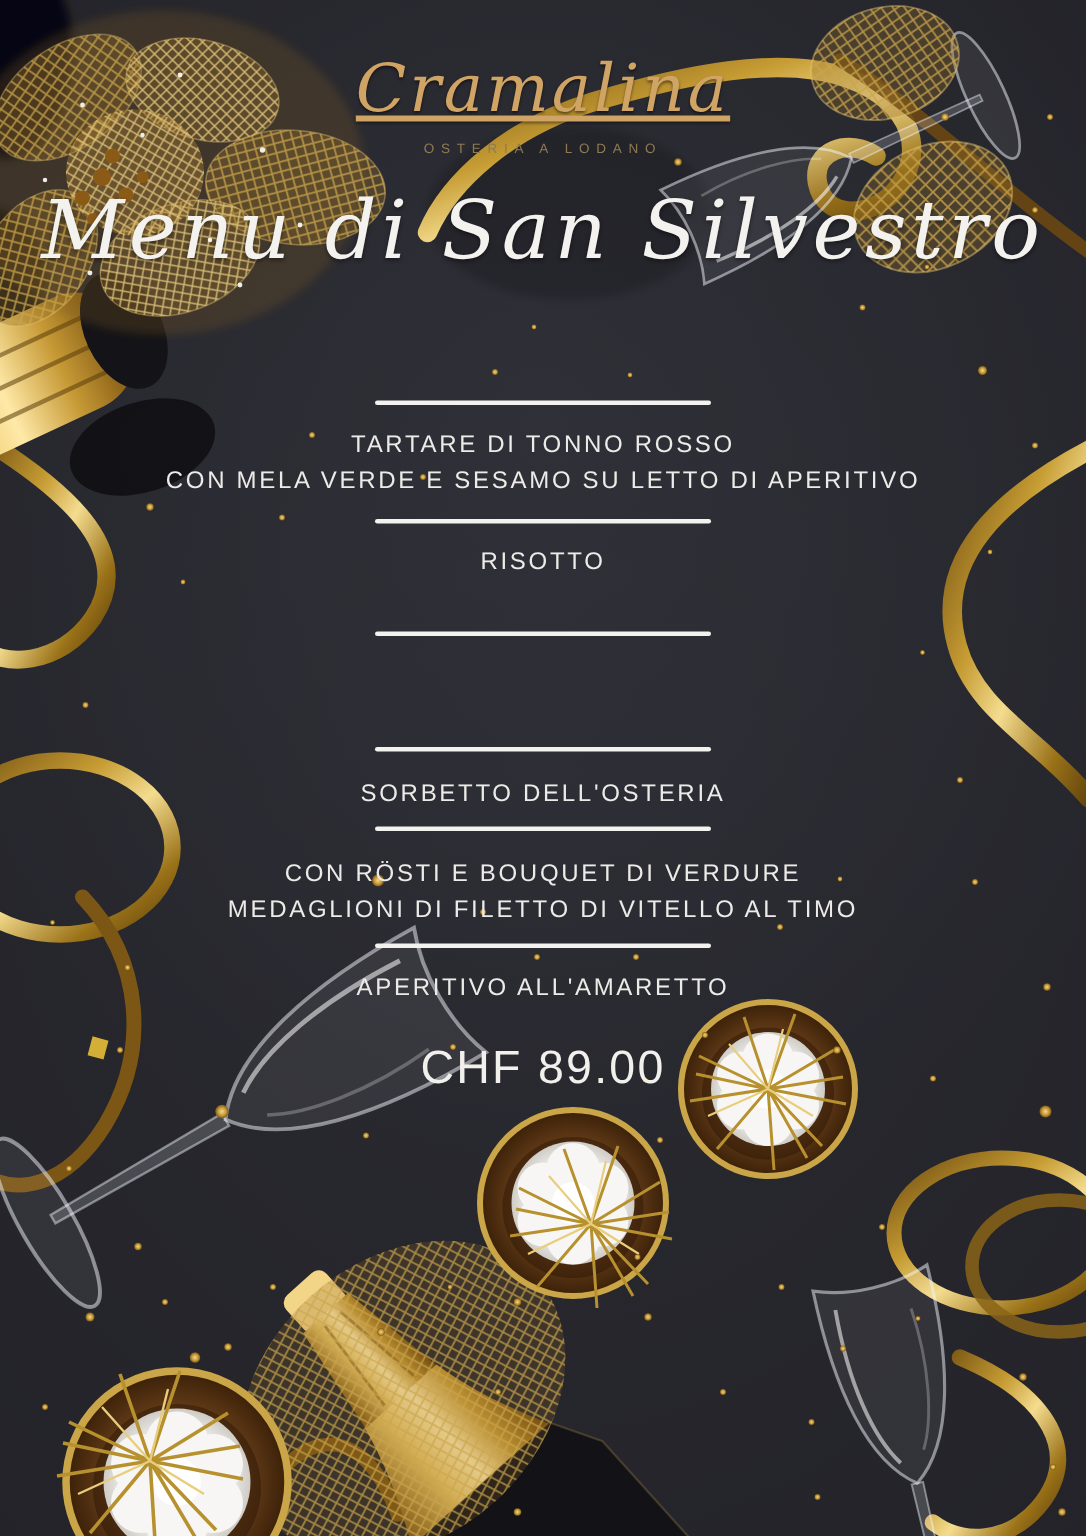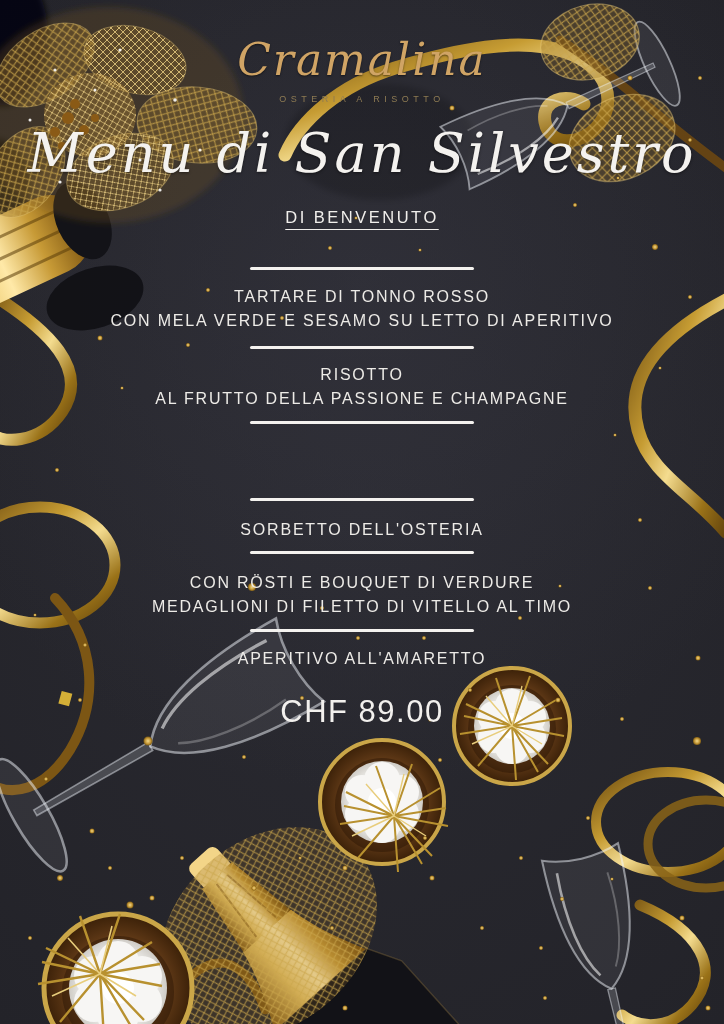--- a/index.html
+++ b/index.html
@@ -7,21 +7,21 @@
     position:relative;width:724px;height:1024px;overflow:hidden;
     background:
       radial-gradient(ellipse 120% 90% at 50% 28%, rgba(62,62,74,.35), rgba(0,0,0,0) 55%),
       radial-gradient(ellipse 140% 120% at 50% 50%, #2a2a31 0%, #232329 55%, #1a1a1f 100%);
     font-family:"Liberation Sans", sans-serif;
   }
   .decor{position:absolute;inset:0;z-index:1;}
   .textlayer{position:absolute;inset:0;z-index:2;}
   .glass{fill:rgba(235,242,248,.07);stroke:rgba(242,246,252,.5);stroke-width:1.6;}
   .center{position:absolute;left:0;right:0;text-align:center;}
-  .brand{top:34px;font-family:"DejaVu Serif",serif;font-style:italic;font-size:44px;color:#d0a465;letter-spacing:2px;text-shadow:0 1px 2px rgba(0,0,0,.5);}
+  .brand{top:34px;font-family:"DejaVu Serif",serif;font-style:italic;font-size:44px;color:#d0a465;letter-spacing:2px;text-shadow:0 1px 2px rgba(0,0,0,.5);text-decoration:underline;}
   .brand-sub{top:94px;font-size:9px;letter-spacing:4.5px;color:#8e7b53;}
   .page-title{top:122px;font-family:"DejaVu Serif",serif;font-style:italic;font-size:54px;color:#f4f2ef;letter-spacing:3px;text-shadow:0 1px 3px rgba(0,0,0,.45);}
   .section{top:205px;font-size:16.5px;letter-spacing:2.5px;color:#f1efec;line-height:1.5;}
   .section span{display:block;text-decoration:underline;text-underline-offset:6px;text-decoration-thickness:1.2px;}
   .divider{position:absolute;left:calc(50% - 112px);width:224px;height:3px;background:#f4f2ef;border-radius:2px;}
   .d1{top:267px}.d2{top:346px}.d3{top:421px}.d4{top:498px}.d5{top:551px}.d6{top:629px}
   .course{font-size:16px;letter-spacing:1.8px;color:#edebe7;line-height:1.5;}
   .c1{top:285px}.c2{top:363px}.c3{top:441px}.c4{top:518px}.c5{top:571px}.c6{top:647px}
   .course div:empty{display:none;}
   .price{top:694px;font-size:31px;letter-spacing:1.5px;color:#f2f0ed;}
@@ -314,37 +314,35 @@
       <circle cx="85" cy="645" r="2"></circle>
         <circle cx="35" cy="615" r="1.6"></circle>
         <circle cx="660" cy="368" r="1.6"></circle>
       <circle cx="690" cy="140" r="2"></circle>
         <circle cx="630" cy="78" r="2.5"></circle>
     </g>
   </svg>
 
   <div class="textlayer">
     <div class="center brand">Cramalina</div>
-    <div class="center brand-sub">OSTERIA A RISOTTO</div>
+    <div class="center brand-sub">OSTERIA A LODANO</div>
     <div class="center page-title">Menu di San Silvestro</div>
 
     <div class="center section">
-      <span>DI BENVENUTO</span>
     </div>
 
     <div class="divider d1"></div>
     <div class="center course c1">
       <div>TARTARE DI TONNO ROSSO</div>
       <div>CON MELA VERDE E SESAMO SU LETTO DI APERITIVO</div>
     </div>
 
     <div class="divider d2"></div>
     <div class="center course c2">
       <div>RISOTTO</div>
-      <div>AL FRUTTO DELLA PASSIONE E CHAMPAGNE</div>
     </div>
 
     <div class="divider d3"></div>
 
     <div class="divider d4"></div>
     <div class="center course c4">
       <div>SORBETTO DELL'OSTERIA</div>
 
     </div>
 

